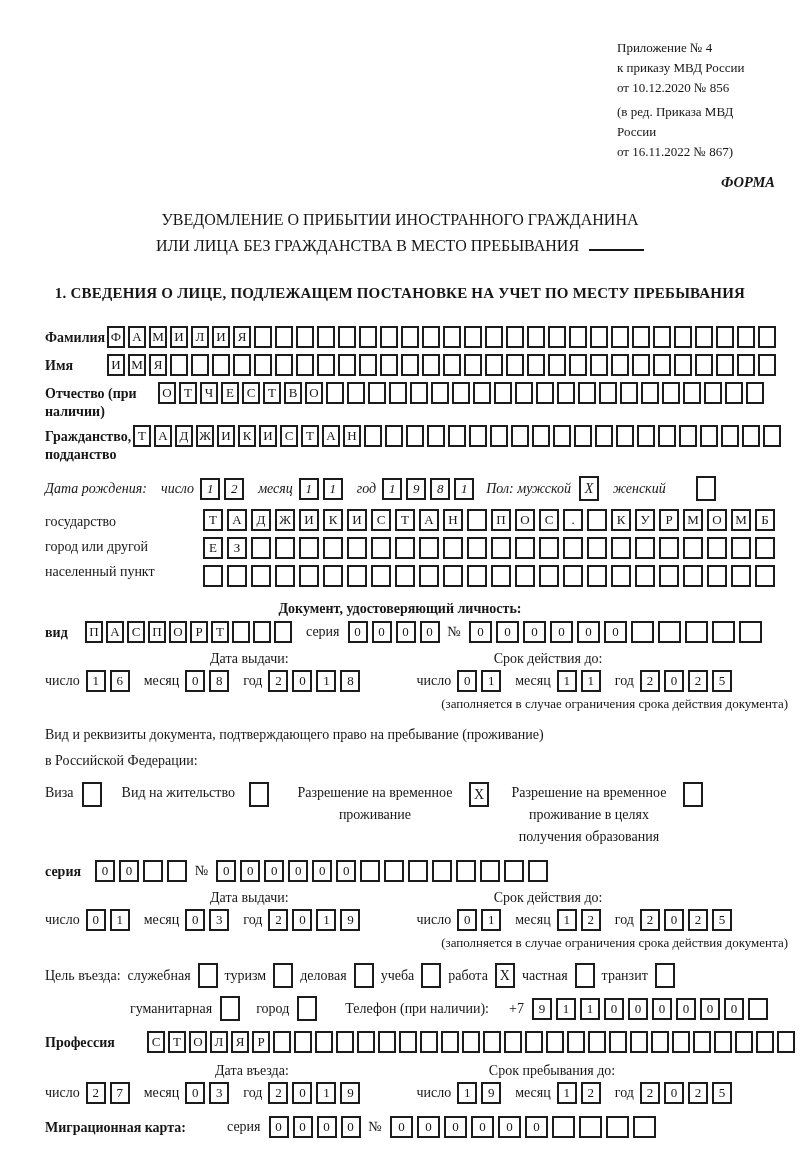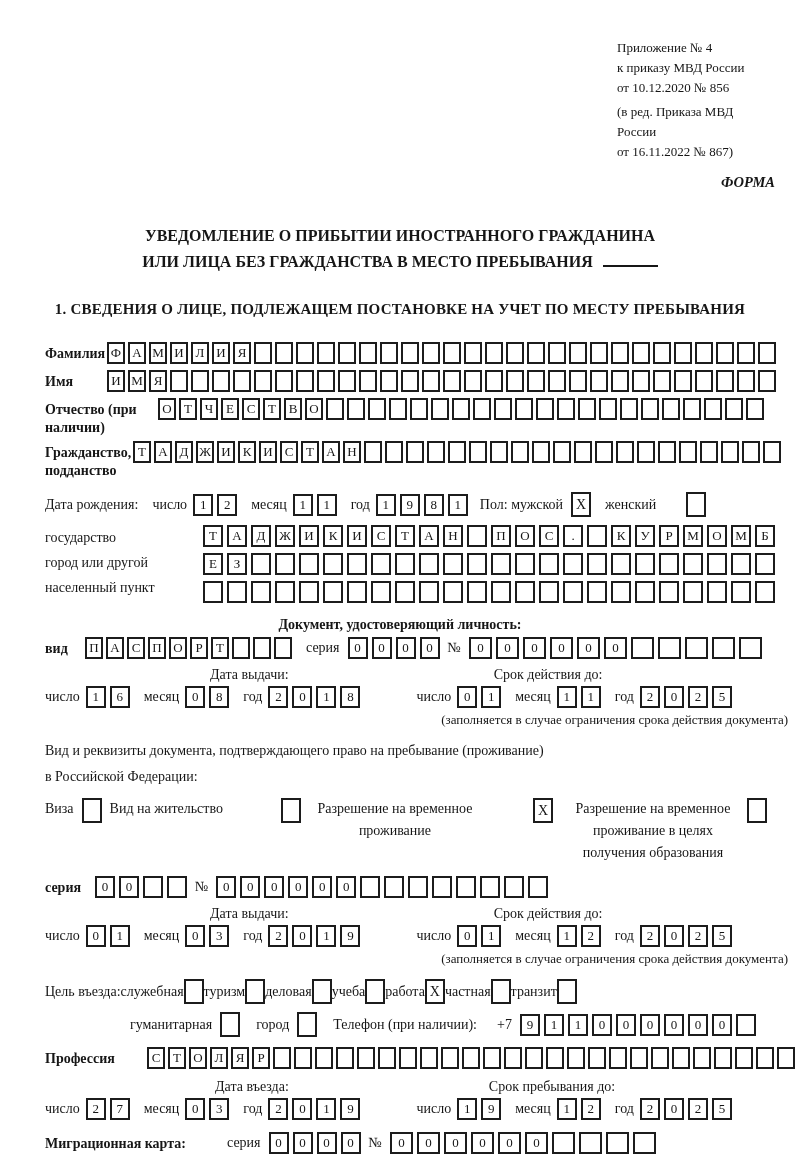--- a/index.html
+++ b/index.html
@@ -7,21 +7,21 @@
   .page {
     position:relative; width:800px; height:1163px; margin:0 auto;
     background:#fff; color:#161616; overflow:hidden;
     font-family:"Liberation Serif","DejaVu Serif",serif; font-size:14px;
   }
   
   .appendix { margin:38px 25px 0 617px; font-size:13px; line-height:20px; }
   .appendix .grp2 { margin-top:4px; }
   .forma { text-align:right; margin:12px 25px 0 0; font-weight:bold; font-size:14.5px;font-style:italic; }
   
-  .title { margin-top:32px; text-align:center; font-weight:bold; font-size:16px; line-height:26px; }
+  .title { margin-top:16px; text-align:center; font-weight:normal; font-size:16px; line-height:26px; }
   .blank-line { display:inline-block; width:55px; border-bottom:2px solid #161616; margin-left:10px; }
   .section-heading { margin-top:26px; text-align:center; font-weight:bold; font-size:15px; letter-spacing:.2px; }
   
   .cells { display:flex; gap:3px; }
   .cell {
     width:18px; height:22px; border:2px solid #1c1c1c; background:#fff;
     display:flex; align-items:center; justify-content:center;
     font-size:13px; flex-shrink:0;
   }
   .cells.w20 { gap:4px; } .cells.w20 .cell { width:20px; }
@@ -34,45 +34,45 @@
   .frow { display:flex; align-items:flex-start; margin:6px 0 0 45px; }
   .flabel { flex-shrink:0; font-size:14px; line-height:18px; padding-top:3px;font-weight:bold; }
   .lbl { white-space:nowrap; }
   
   .w-surname { width:62px; }
   .w-patronymic { width:113px; }
   .w-citizenship { width:88px; }
   .w-kind { width:40px; }
   .w-profession { width:78px; }
   
-  .inline-row { display:flex; align-items:center; margin:12px 0 0 45px; }
+  .inline-row { display:flex; align-items:center; margin:12px 0 0 45px;font-style:italic; }
   .dg { display:flex; align-items:center; }
   .dg .dlbl { margin:0 6px 0 0; }
   .dg .dlbl.mid { margin-left:14px; }
   
   .twocol { display:flex; align-items:flex-start; margin:8px 0 0 45px; }
   .leftcol { flex-shrink:0; font-size:14px; line-height:25px; }
   .leftcol.w-birthplace { width:158px; }
   .rightcol .cells { margin-bottom:6px; }
   .doc-heading { text-align:center; font-weight:bold; font-size:14px; margin-top:8px; }
   
   .captions { display:flex; margin:8px 0 0 45px; font-size:14px; }
   .daterow { display:flex; align-items:center; margin:3px 0 0 45px; }
   .note-right { text-align:right; margin:4px 12px 0 0; font-size:13px; }
   .para { margin:10px 0 0 45px; font-size:14px; line-height:26px; }
   
   .permit-row { display:flex; align-items:flex-start; margin:8px 0 0 45px; }
   .permit-item { display:flex; align-items:flex-start; }
   .permit-text { font-size:14px; padding-top:3px; }
   .permit-text.center { text-align:center; width:172px; line-height:22px; padding-top:0; }
   
-  .goal-row { display:flex; align-items:center; margin:12px 0 0 45px; }
+  .goal-row { display:flex; align-items:center; margin:12px 0 0 45px; gap:7px; }
   .goal-row2 { display:flex; align-items:center; margin:8px 0 0 130px; gap:8px; }
   .ml8{margin-left:8px;} .ml12{margin-left:12px;} .ml14{margin-left:14px;}
-  .ml20{margin-left:8px;gap:44px;} .ml30{margin-left:30px;} .ml56{margin-left:56px;}
+  .ml20{margin-left:20px;} .ml30{margin-left:30px;} .ml56{margin-left:56px;}
 </style>
 </head>
 <body>
 
 <div class="page">
 
   <div class="appendix">
     <div>Приложение № 4</div>
     <div>к приказу МВД России</div>
     <div>от 10.12.2020 № 856</div>

